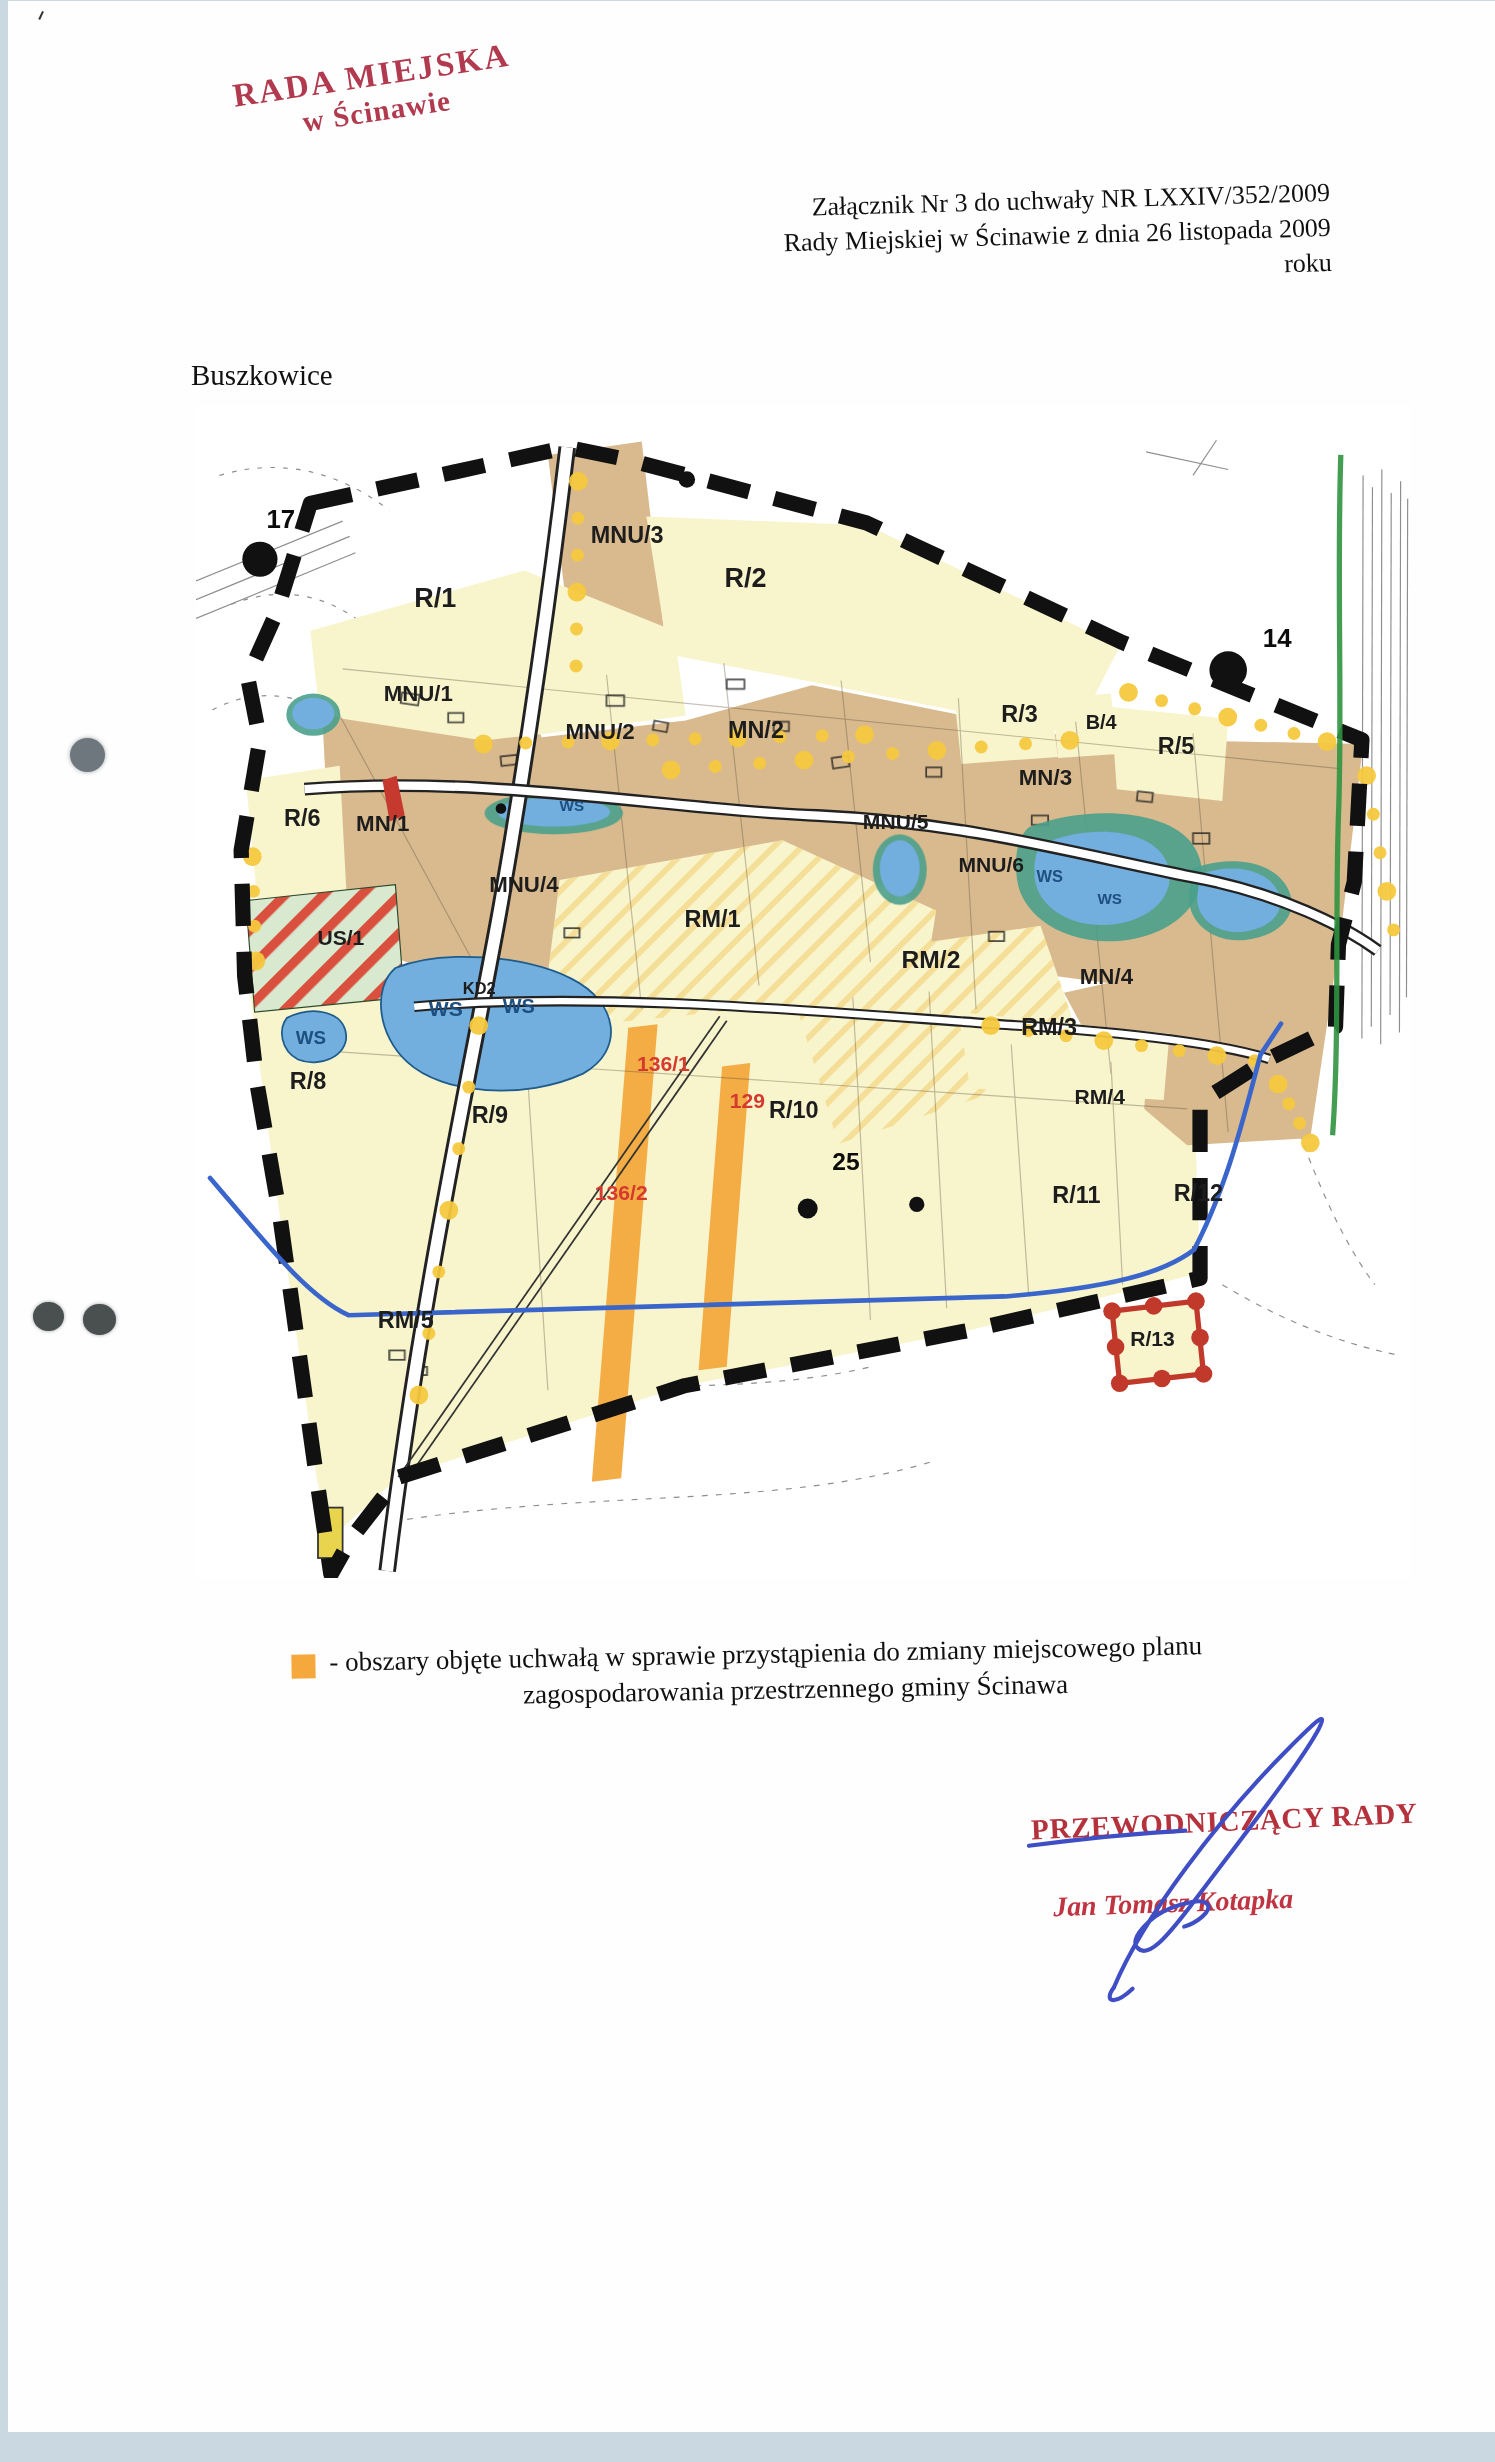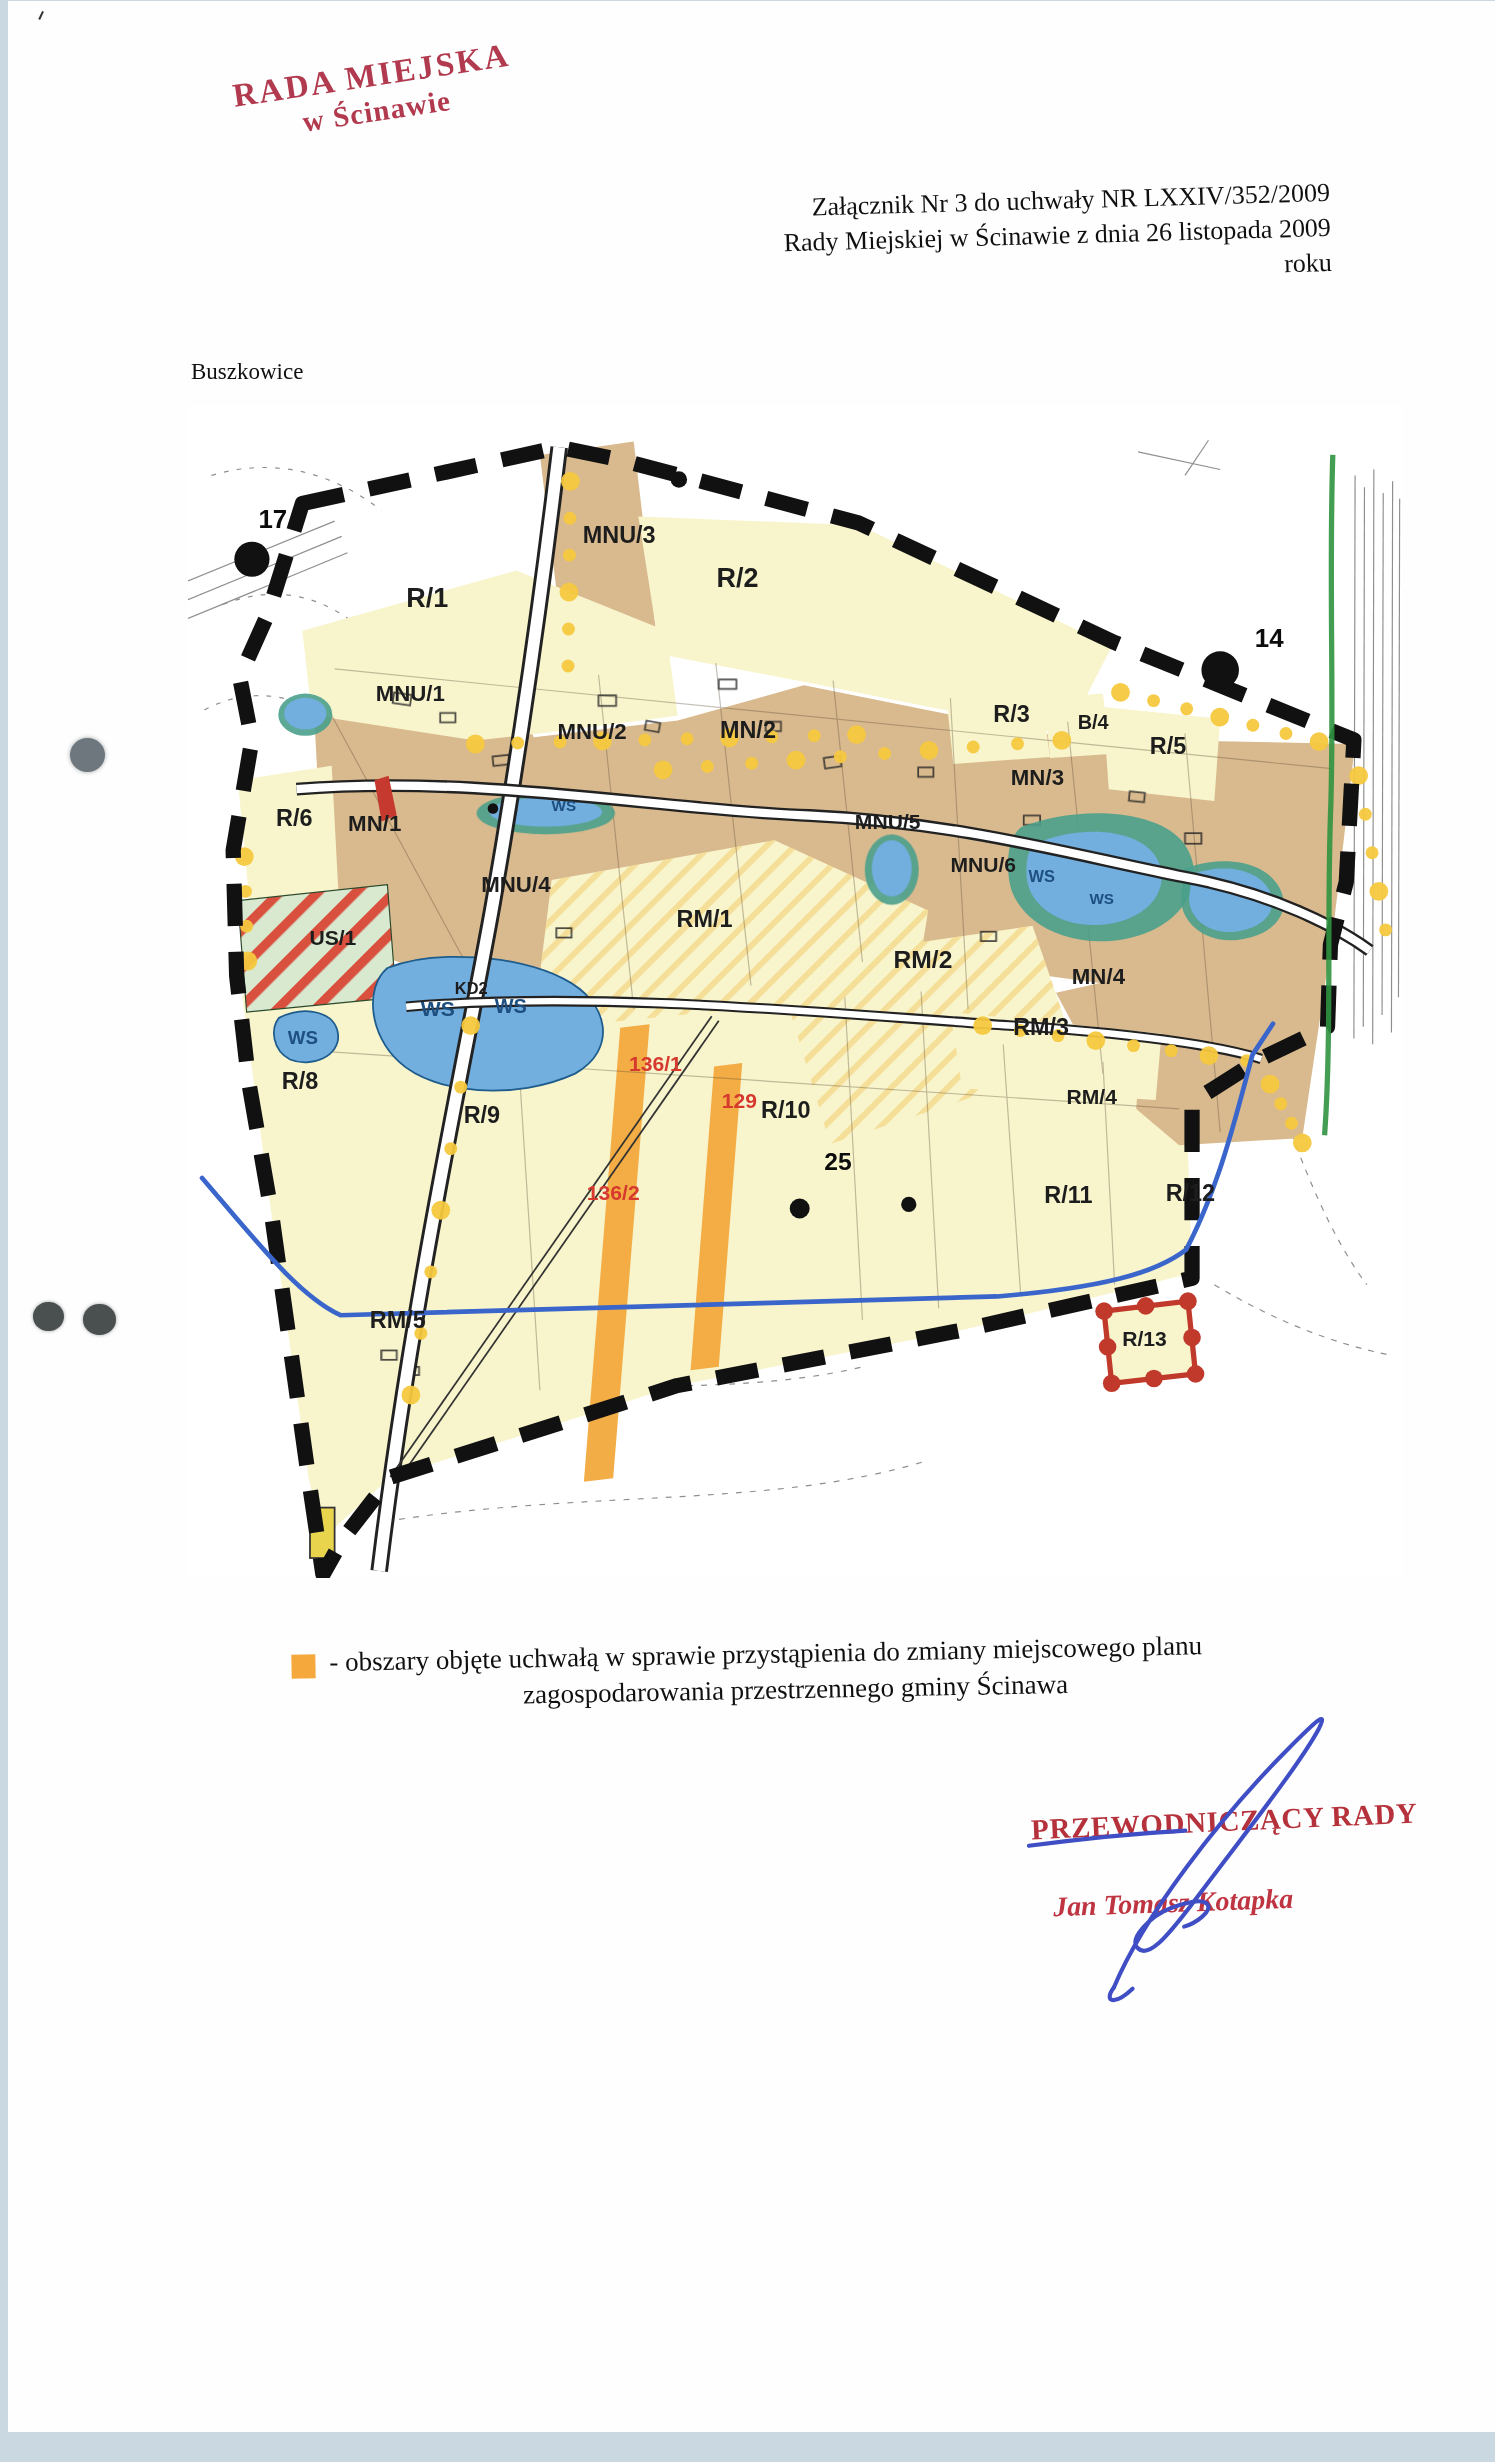--- a/index.html
+++ b/index.html
@@ -12,24 +12,24 @@
   #council-stamp{position:absolute;left:204px;top:57px;width:340px;text-align:center;
      color:#b23a4f;transform:rotate(-8.5deg);line-height:1.15;}
   #council-stamp .l1{font-size:33px;font-weight:bold;letter-spacing:2.3px;}
   #council-stamp .l2{font-size:29px;font-weight:bold;letter-spacing:1.2px;}
 
   
   #header-block{position:absolute;left:756px;top:183px;width:575px;text-align:right;
      color:#101010;font-size:26px;line-height:35px;transform:rotate(-1.6deg);}
 
   
-  #map-title{position:absolute;left:191px;top:359px;font-size:23px;color:#101010;}
-
-  
-  #map-wrap{position:absolute;left:188px;top:405px;width:1214px;height:1173px;text-align:right;}
+  #map-title{position:absolute;left:191px;top:359px;font-size:29px;color:#101010;}
+
+  
+  #map-wrap{position:absolute;left:196px;top:405px;width:1214px;height:1173px;text-align:right;}
   svg text{font-family:"Liberation Sans", sans-serif;}
   .zlab{fill:#1d1d1d;font-weight:700;}
   .wlab{fill:#1d4f80;font-weight:700;}
   .pnum{fill:#0c0c0c;font-weight:700;}
   .rnum{fill:#d6392e;font-weight:700;}
 
   
   #legend{position:absolute;left:287px;top:1636px;width:1032px;transform:rotate(-1.1deg);}
   #legend-swatch{position:absolute;left:3.5px;top:9.4px;width:24.6px;height:23.5px;background:#f5a93d;}
   #legend-line1{position:absolute;left:42px;top:2.3px;font-size:27px;color:#101010;white-space:nowrap;}

